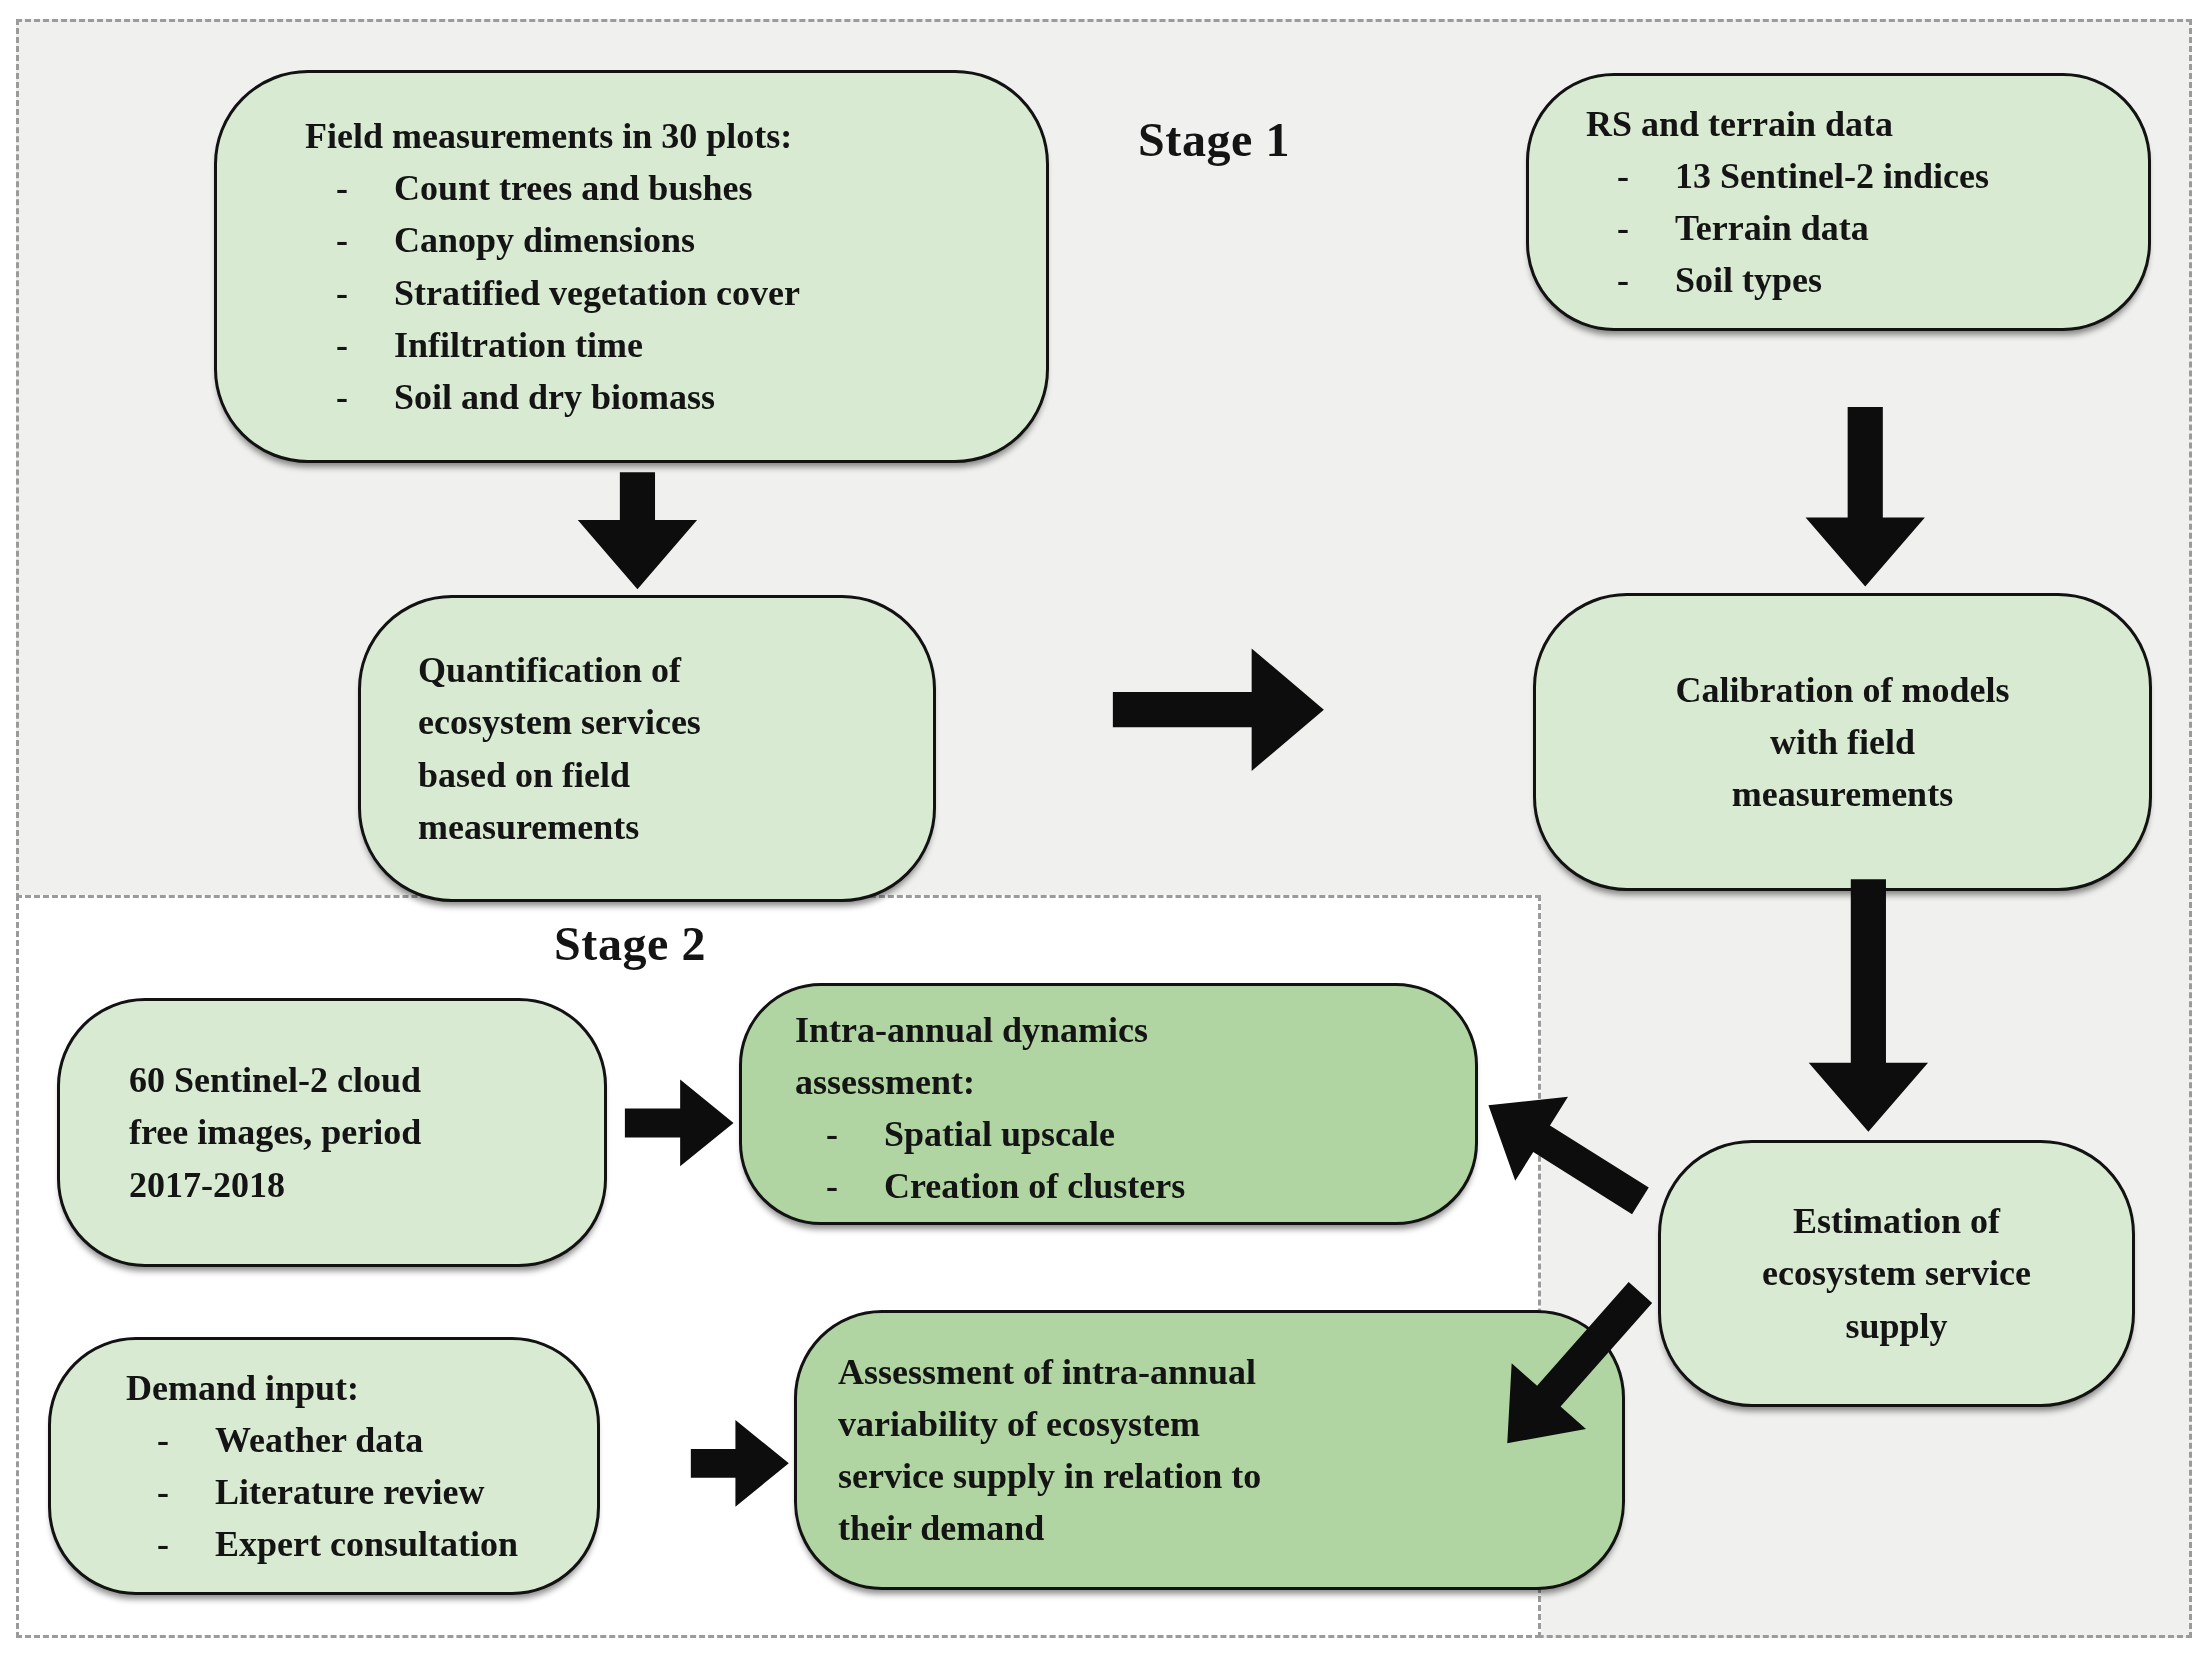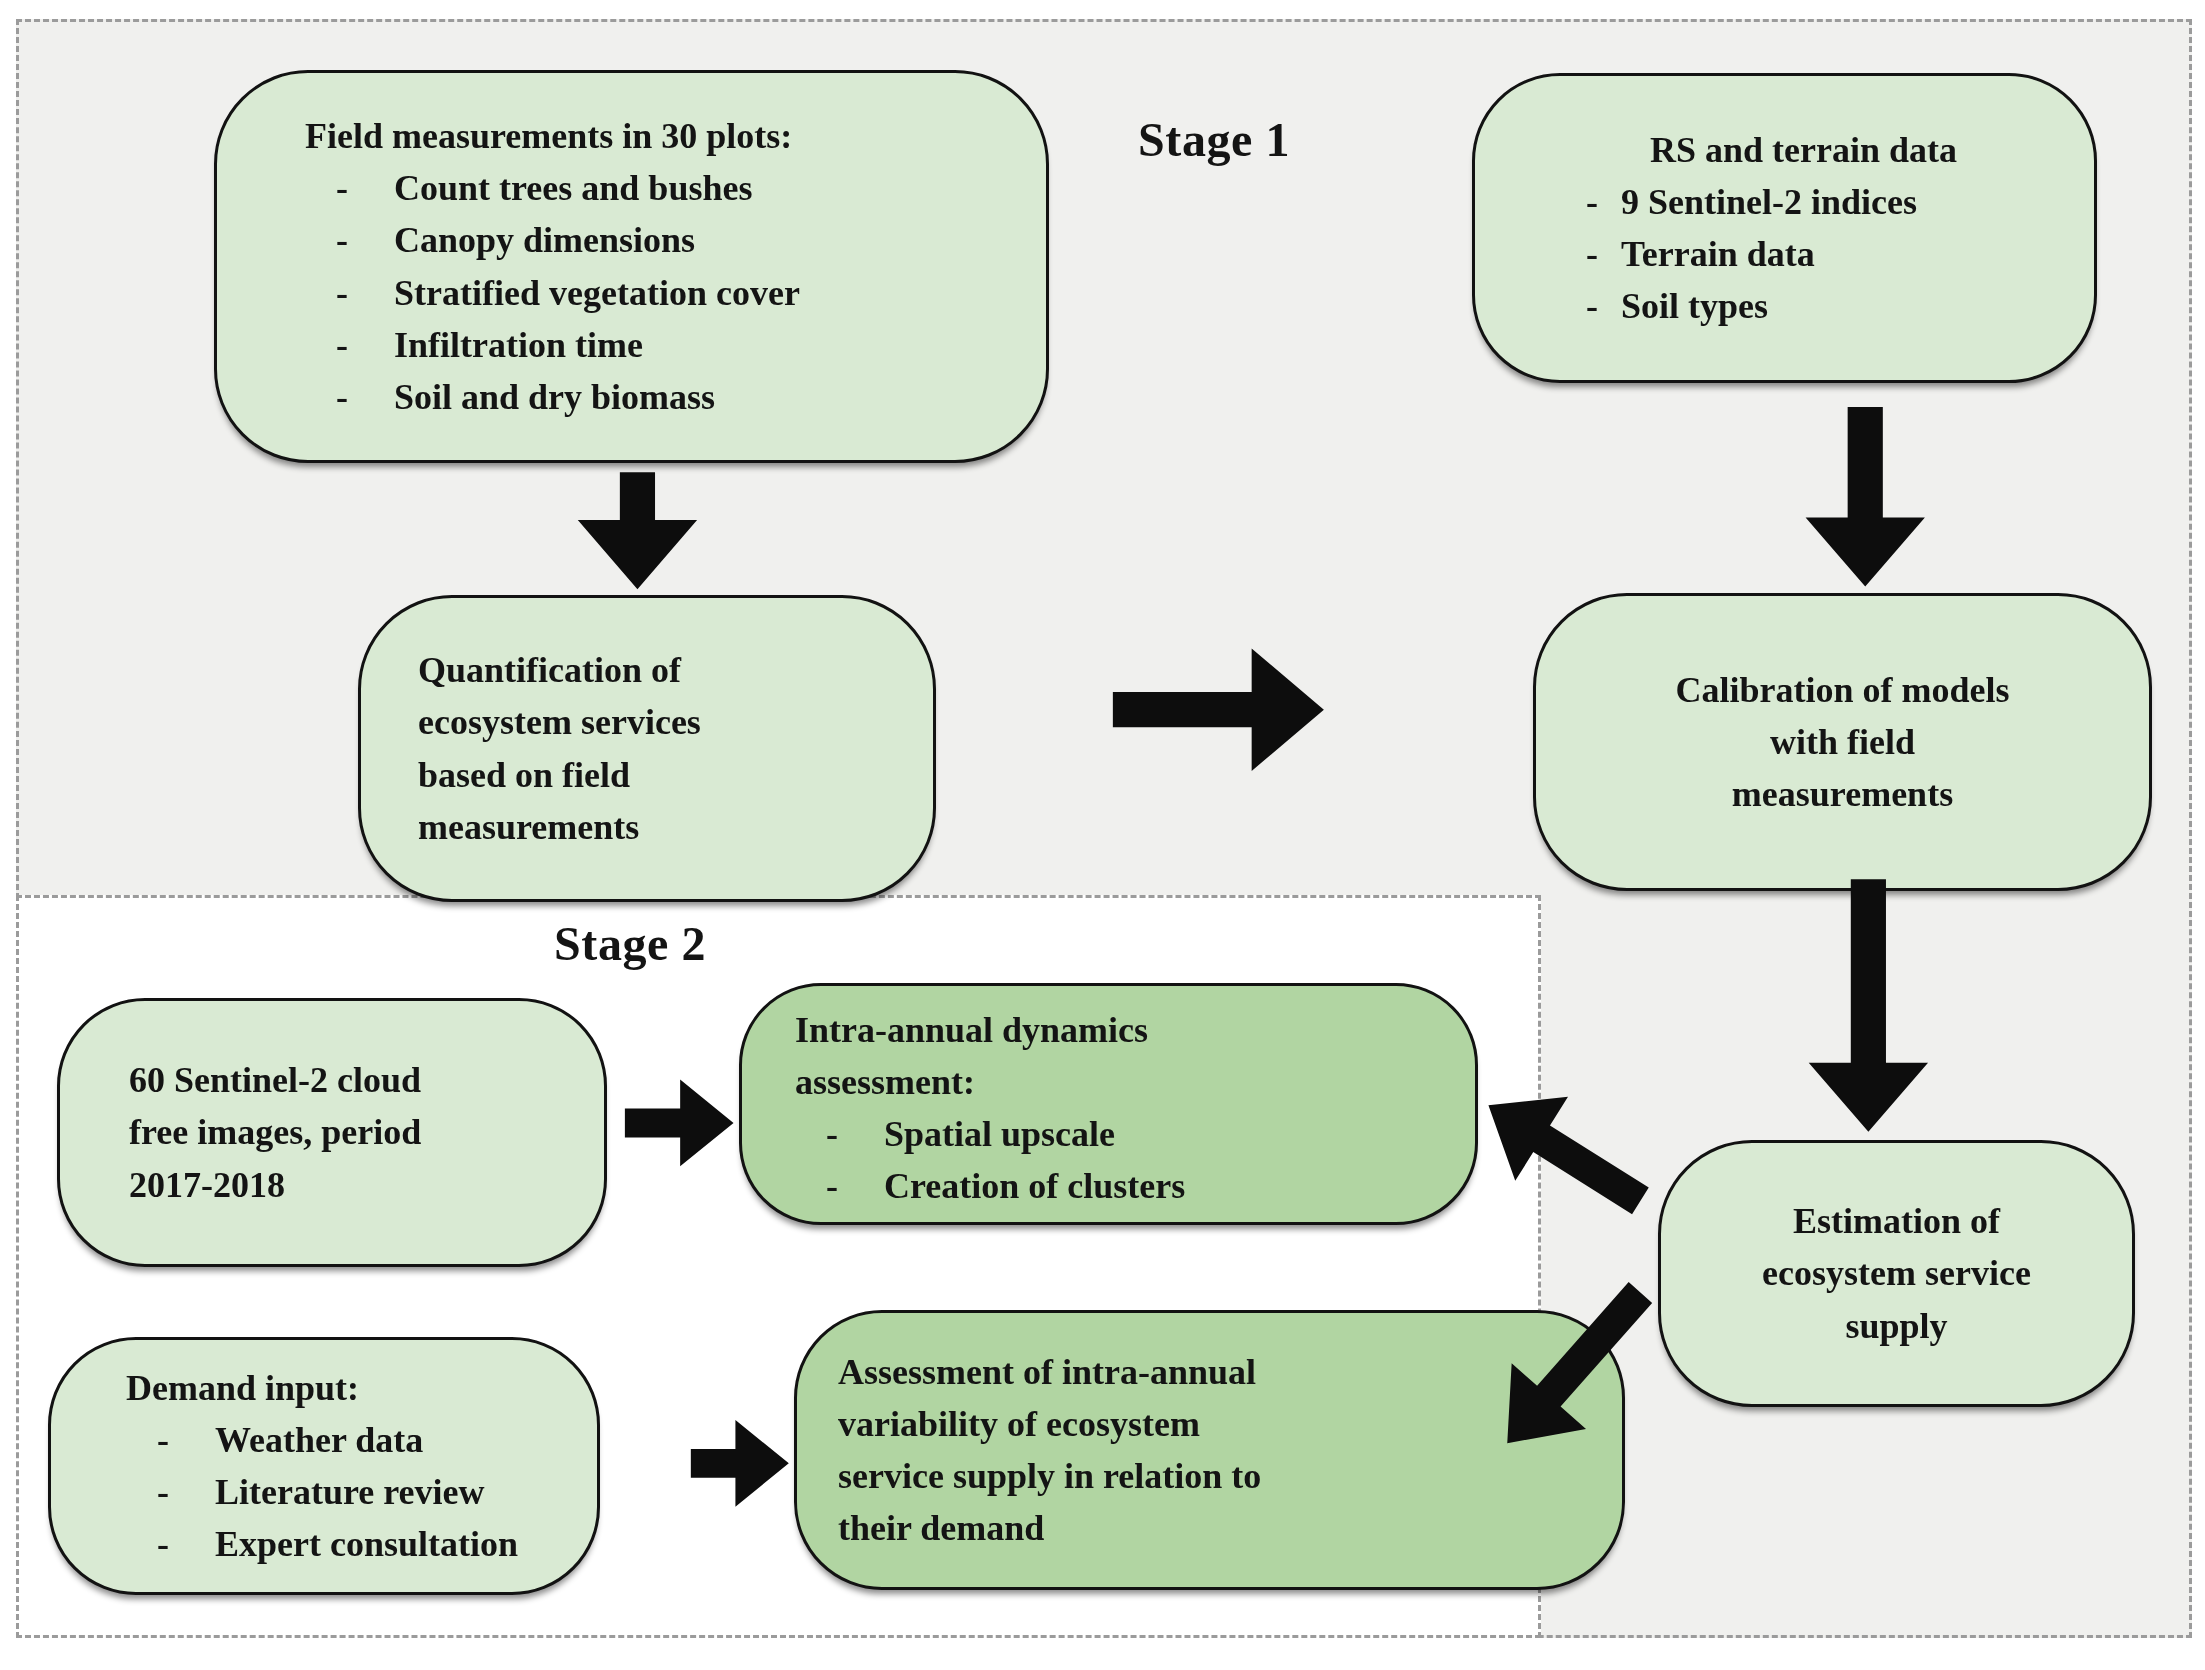--- a/index.html
+++ b/index.html
@@ -21,21 +21,21 @@
     display:flex;flex-direction:column;justify-content:center;
     box-shadow:0 7.5px 6.3px -3.8px rgba(0,0,0,.45);
   }
   .node.dark{background:var(--dark-green,#b1d5a2);}
   .node.centered{text-align:center;align-items:center;}
   .node .text{white-space:pre-line;}
   .bullet-row{display:flex;}
   .bullet-row .dash{flex:0 0 auto;margin-left:31px;width:58px;}
   
   #box-field     {left:214px; top:70px; width:835px;height:393px;padding:12.6px 31px 12.6px 88px;border-radius:94px;}
-  #box-rs        {left:1472px;top:73px; width:625px; height:310px;padding:12.6px 19px 12.6px 57px; border-radius:88px;text-align:center;}
+  #box-rs        {left:1526px;top:73px; width:625px; height:258px;padding:12.6px 19px 12.6px 57px; border-radius:88px;}
   #box-quant     {left:358px; top:595px; width:578px; height:307px;padding:12.6px 19px 12.6px 57px; border-radius:94px;}
   #box-calib     {left:1533px;top:593px; width:619px; height:298px;padding:12.6px 25px;border-radius:94px;}
   #box-sentinel  {left:57px;  top:998px;width:550px; height:269px;padding:12.6px 19px 12.6px 69px;border-radius:88px;}
   #box-intra     {left:739px;top:983px;width:739px;height:242px;padding:10px 19px 2px 53px; border-radius:82px;}
   #box-demand    {left:48px;  top:1337px;width:552px;height:258px;padding:10px 19px 10px 75px;border-radius:88px;}
   #box-assess    {left:794px;top:1310px;width:831px;height:280px;padding:10px 19px 10px 41px; border-radius:88px;}
   #box-estim     {left:1658px;top:1140px;width:477px; height:267px;padding:12.6px 19px;border-radius:94px;}
   #arrow-layer{position:absolute;left:0;top:0;pointer-events:none;}
 </style>
 </head>
@@ -73,21 +73,21 @@
           <span>Soil and dry biomass</span>
         </div>
       </div>
   </div>
 
   <div class="node" id="box-rs">
     <div class="text">RS and terrain data</div>
     <div>
         <div class="bullet-row">
           <span class="dash">-</span>
-          <span>9 Sentinel-2 indices</span>
+          <span>13 Sentinel-2 indices</span>
         </div>
         <div class="bullet-row">
           <span class="dash">-</span>
           <span>Terrain data</span>
         </div>
         <div class="bullet-row">
           <span class="dash">-</span>
           <span>Soil types</span>
         </div>
       </div>

